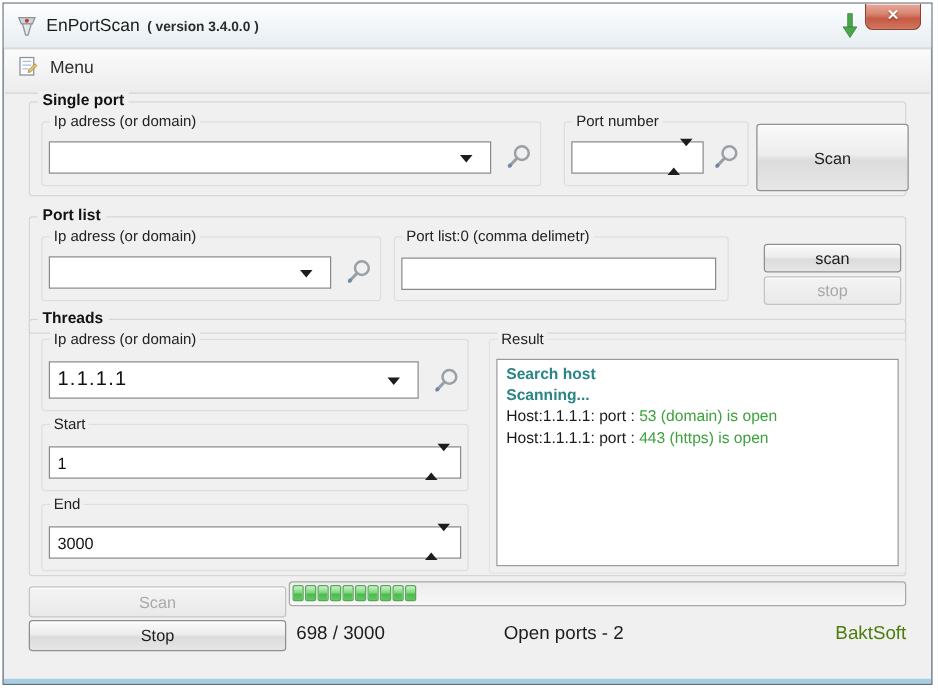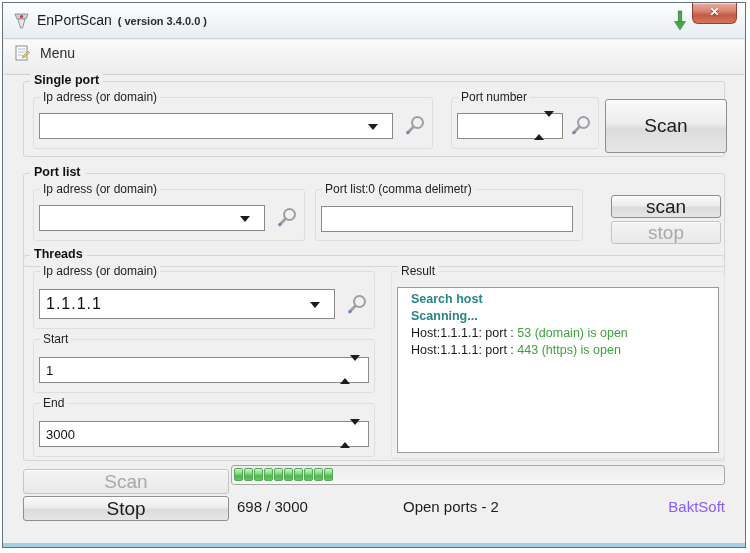--- a/index.html
+++ b/index.html
@@ -65,48 +65,48 @@
   }
   .spinbox .spin { position:absolute; right:8px; top:50%; transform:translateY(-50%); cursor:pointer; }
   .spin .up { width:0; height:0; border-left:5px solid transparent; border-right:5px solid transparent;
     border-bottom:6px solid #1c1c1c; margin-bottom:3px; }
   .spin .down { width:0; height:0; border-left:5px solid transparent; border-right:5px solid transparent;
     border-top:6px solid #1c1c1c; }
   .mag { position:absolute; width:24px; height:24px; cursor:pointer; }
   .btn {
     position:absolute; border:1px solid #8f8f8f; border-radius:3px;
     background:linear-gradient(180deg,#fafafa 0%,#ededed 45%,#dcdcdc 55%,#e6e6e6 100%);
-    font-family:"Liberation Sans", sans-serif; font-size:19px; color:#1c1c1c;
+    font-family:"Liberation Sans", sans-serif; font-size:13px; color:#1c1c1c;
     text-align:center; cursor:pointer;
     box-shadow: inset 0 1px 0 #fff;
   }
   .btn.disabled { color:#a9a9a9; border-color:#c3c3c3; background:linear-gradient(180deg,#f4f4f4,#e9e9e9); cursor:default; }
   .big-font input { font-size:16px; letter-spacing:1px; }
   
   .result-box {
     position:absolute; background:#fff; border:1px solid #9a9a9a;
-    font-size:12.5px; line-height:17px; padding:3px 13px; overflow:hidden;
+    font-size:12.5px; line-height:17px; padding:3px 7px; overflow:hidden;
   }
   .result-line.status { color:#2a8585; font-weight:bold; }
   .result-line .prefix { color:#1b1b1b; }
   .result-line .detail { color:#3da23d; }
   
   .progress {
     position:absolute; border:1px solid #a8a8a8; border-radius:3px;
     background:linear-gradient(180deg,#ececec,#f8f8f8); padding:2px 1px 1px 2px;
     white-space:nowrap; overflow:hidden;
   }
   .progress .seg {
     display:inline-block; width:9px; height:13px; margin-right:1px; border-radius:2px;
     border:1px solid #55a855;
     background:linear-gradient(180deg,#cdf2cd 0%,#7fd87f 45%,#4eba4e 60%,#63c763 100%);
     vertical-align:top;
   }
   .footer-text { position:absolute; font-size:15px; color:#1d1d1d; }
-  .brand { color:#8b5cf6; }
+  .brand { color:#4d7c0f; }
 </style>
 </head>
 <body>
 
 <div class="window">
 
   <div class="titlebar">
     <svg class="app-icon" viewBox="0 0 17 19">
       <path d="M2 2 h13 l-2 5 h-9 z" fill="#cfd4d8" stroke="#8e959b" stroke-width="1"></path>
       <path d="M5 7 h7 l-2.5 9 h-2 z" fill="#e4e8ea" stroke="#8e959b" stroke-width="1"></path>

